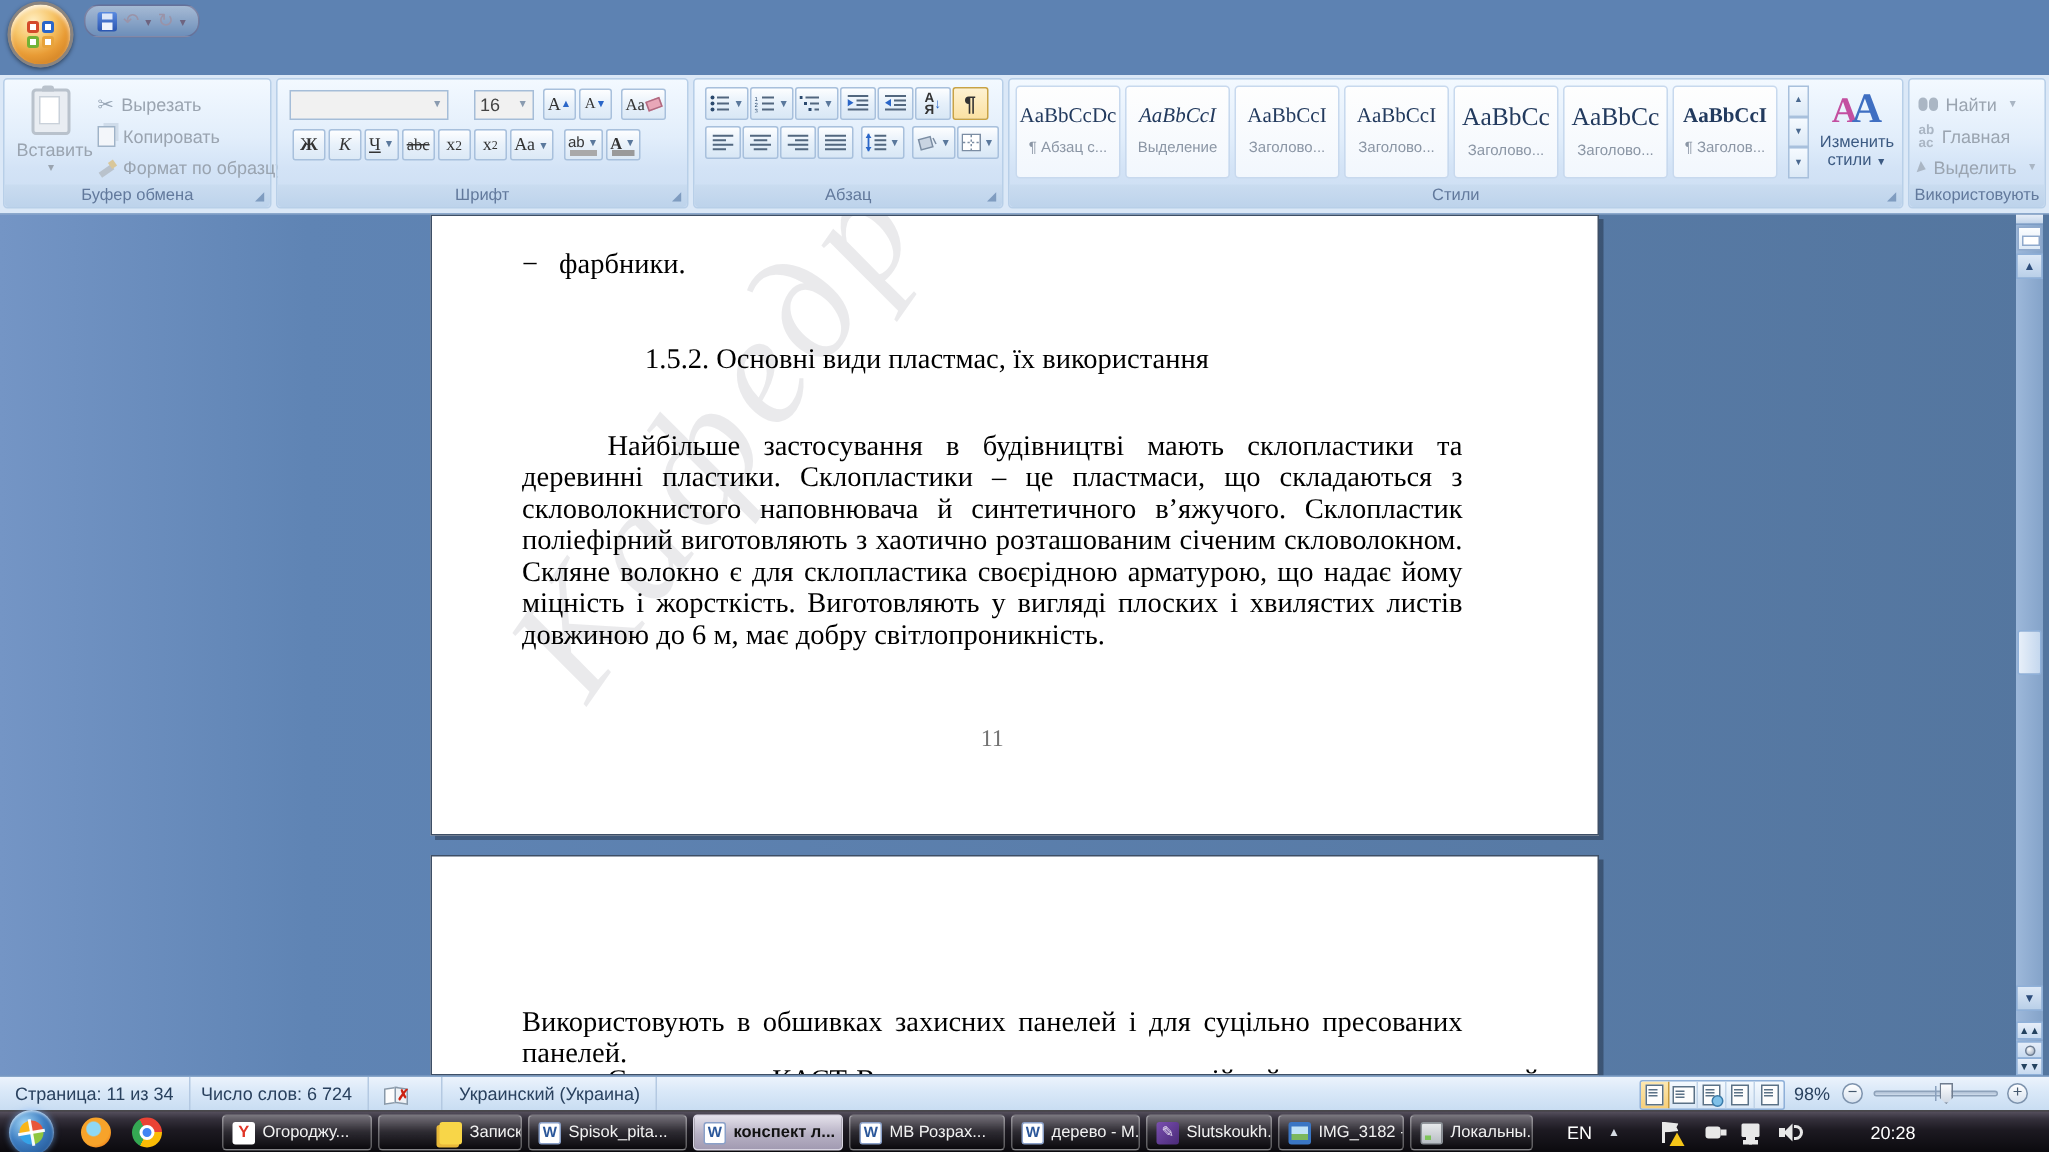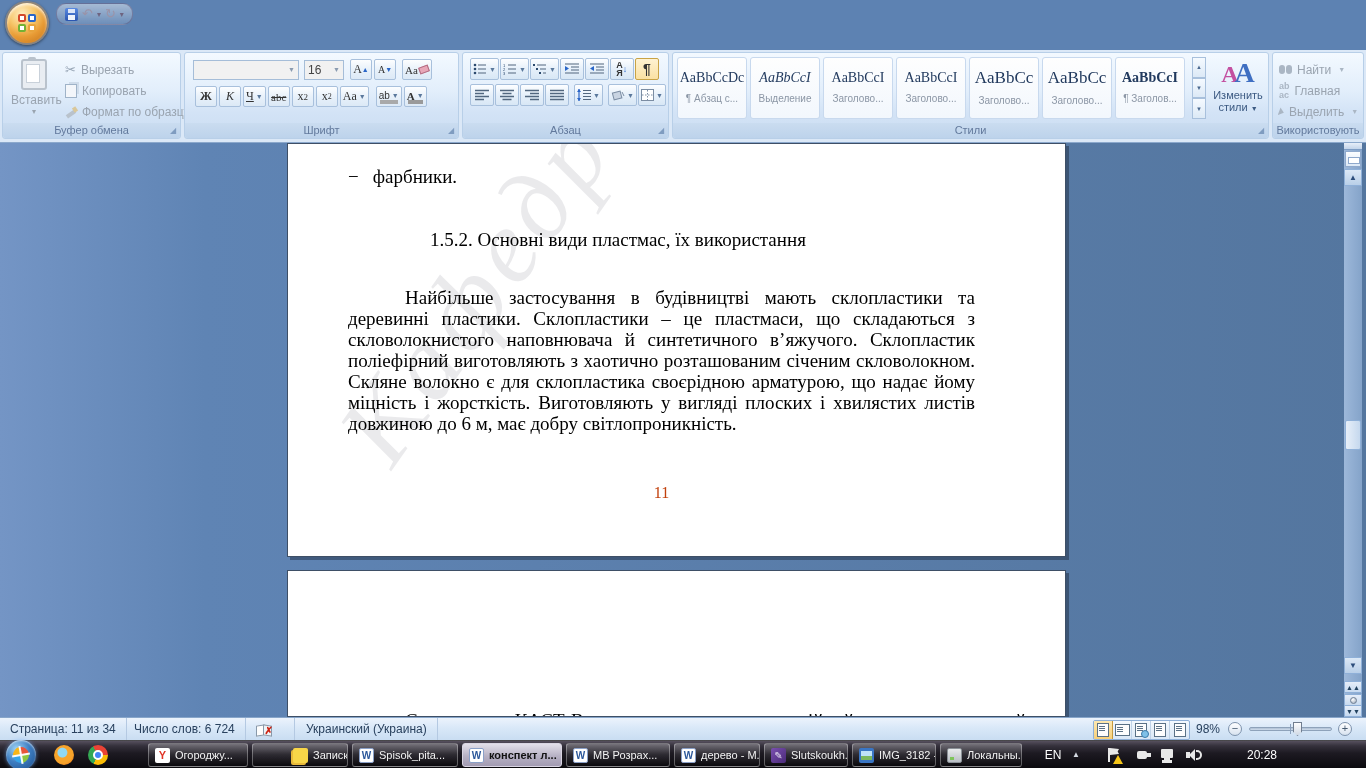--- a/index.html
+++ b/index.html
@@ -140,21 +140,21 @@
     font-family:"Liberation Serif",serif;font-size:19px;line-height:21px;color:#000;}
   .page1{top:0;height:414px;}
   .page2{top:427px;height:147px;}
   .watermark{position:absolute;top:300px;left:66px;transform:rotate(-55deg);transform-origin:left top;
     font-family:"Liberation Serif",serif;font-style:italic;font-size:105px;color:rgba(95,95,108,.13);letter-spacing:8px;white-space:nowrap;}
   .l1{position:absolute;top:1px;left:60px;width:660px;}
   .l2{position:absolute;top:22px;left:60px;}
   .l2 .dashtxt{display:inline-block;margin-right:14px;}
   .hd{position:absolute;top:85px;left:142px;}
   .body1{position:absolute;top:143px;left:60px;width:627px;text-align:justify;text-indent:57px;}
-  .pgnum{position:absolute;top:338px;left:60px;width:627px;text-align:center;font-size:16px;color:#c2410c;}
+  .pgnum{position:absolute;top:338px;left:60px;width:627px;text-align:center;font-size:16px;color:#737373;}
   .body2{position:absolute;top:100px;left:60px;width:627px;text-align:justify;}
   .clipline{position:absolute;top:139px;left:60px;width:660px;text-indent:57px;white-space:nowrap;}
 
   
   .vscroll{position:absolute;left:1344px;top:0;width:18px;height:574px;background:linear-gradient(90deg,#9db8da,#84a3c9);}
   .vs-split{position:absolute;top:0;left:0;width:18px;height:7px;background:linear-gradient(180deg,#e7eef8,#c2d4ea);border-bottom:1px solid #7d9cc4;box-sizing:border-box;}
   .vs-ruler{position:absolute;top:8px;left:1px;width:16px;height:16px;background:linear-gradient(180deg,#fbfdff,#dde9f6);border:1px solid #8fa9cc;box-sizing:border-box;}
   .vs-ruler::before{content:"";position:absolute;left:2px;top:5px;width:10px;height:5px;background:#fff;border:1px solid #8fa9cc;}
   .vs-btn{position:absolute;left:0;width:18px;height:17px;display:flex;align-items:center;justify-content:center;
     background:linear-gradient(180deg,#dce8f6,#b9cfe8);border:1px solid #8fb0d8;box-sizing:border-box;font-size:8px;color:#2d4d7b;}
@@ -296,21 +296,21 @@
       <div class="glabel">Буфер обмена</div>
       <div class="launcher">◢</div>
     </div>
 
     <div class="rgroup g-font">
       <div class="frow1">
         <div class="combo" style="width:106px;">
           <span></span>
           <span class="arrow">▼</span>
         </div>
-        <div class="combo" style="width:40px;margin-left:5px;">
+        <div class="combo" style="width:40px;margin-left:17px;">
           <span>16</span>
           <span class="arrow">▼</span>
         </div>
         <div class="fbtn" style="margin-left:6px;">
             <span class="serif">A</span>
             <span style="font-size:7px;color:#2a66c8;">▲</span>
           </div>
         <div class="fbtn">
             <span class="serif" style="font-size:10px;">A</span>
             <span style="font-size:7px;color:#2a66c8;">▼</span>
@@ -523,20 +523,21 @@
       <div class="watermark">Кафедра</div>
       <div class="l2">
         <span class="dashtxt">−</span><span>фарбники.</span>
       </div>
       <div class="hd">1.5.2. Основні види пластмас, їх використання</div>
       <div class="body1">Найбільше застосування в будівництві мають склопластики та деревинні пластики.  Склопластики – це пластмаси, що складаються з скловолокнистого наповнювача й синтетичного в’яжучого. Склопластик поліефірний виготовляють з хаотично розташованим січеним скловолокном. Скляне волокно є для склопластика своєрідною арматурою, що надає йому міцність і жорсткість. Виготовляють у вигляді плоских і хвилястих листів довжиною до 6 м, має добру світлопроникність.</div>
       <div class="pgnum">11</div>
     </div>
 
     <div class="page page2">
+      <div class="body2">Використовують в обшивках захисних панелей і для суцільно пресованих панелей.</div>
       <div class="clipline">Склопластик КАСТ-В застосовують як конструкційний та опоряджувальний</div>
     </div>
 
     <div class="vscroll">
       <div class="vs-split"></div>
       <div class="vs-ruler"></div>
       <div class="vs-btn vs-up">▲</div>
       <div class="vs-thumb"></div>
       <div class="vs-btn vs-down">▼</div>
       <div class="vs-nav n1">▲▲</div>

